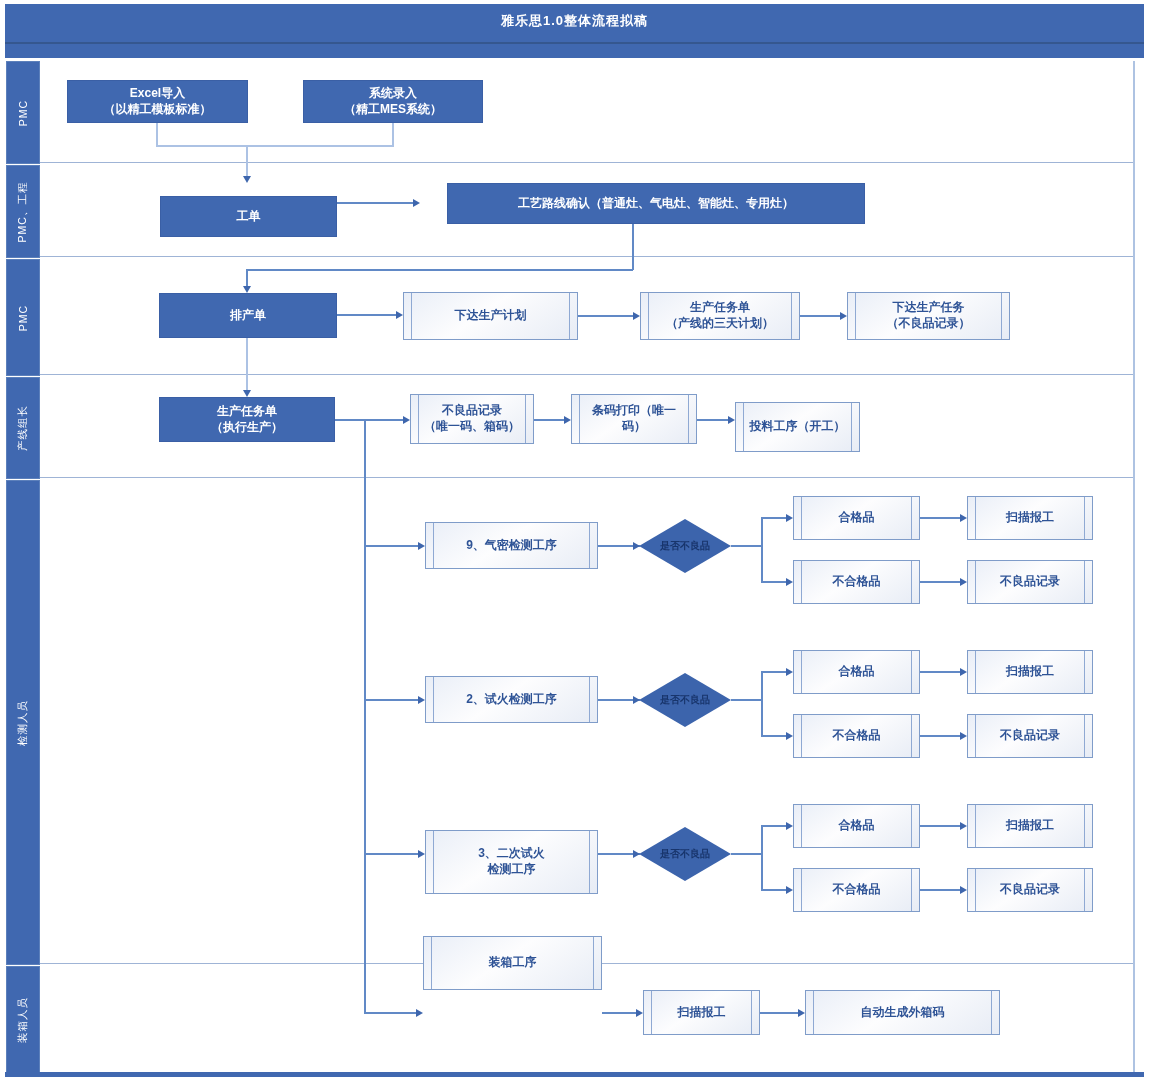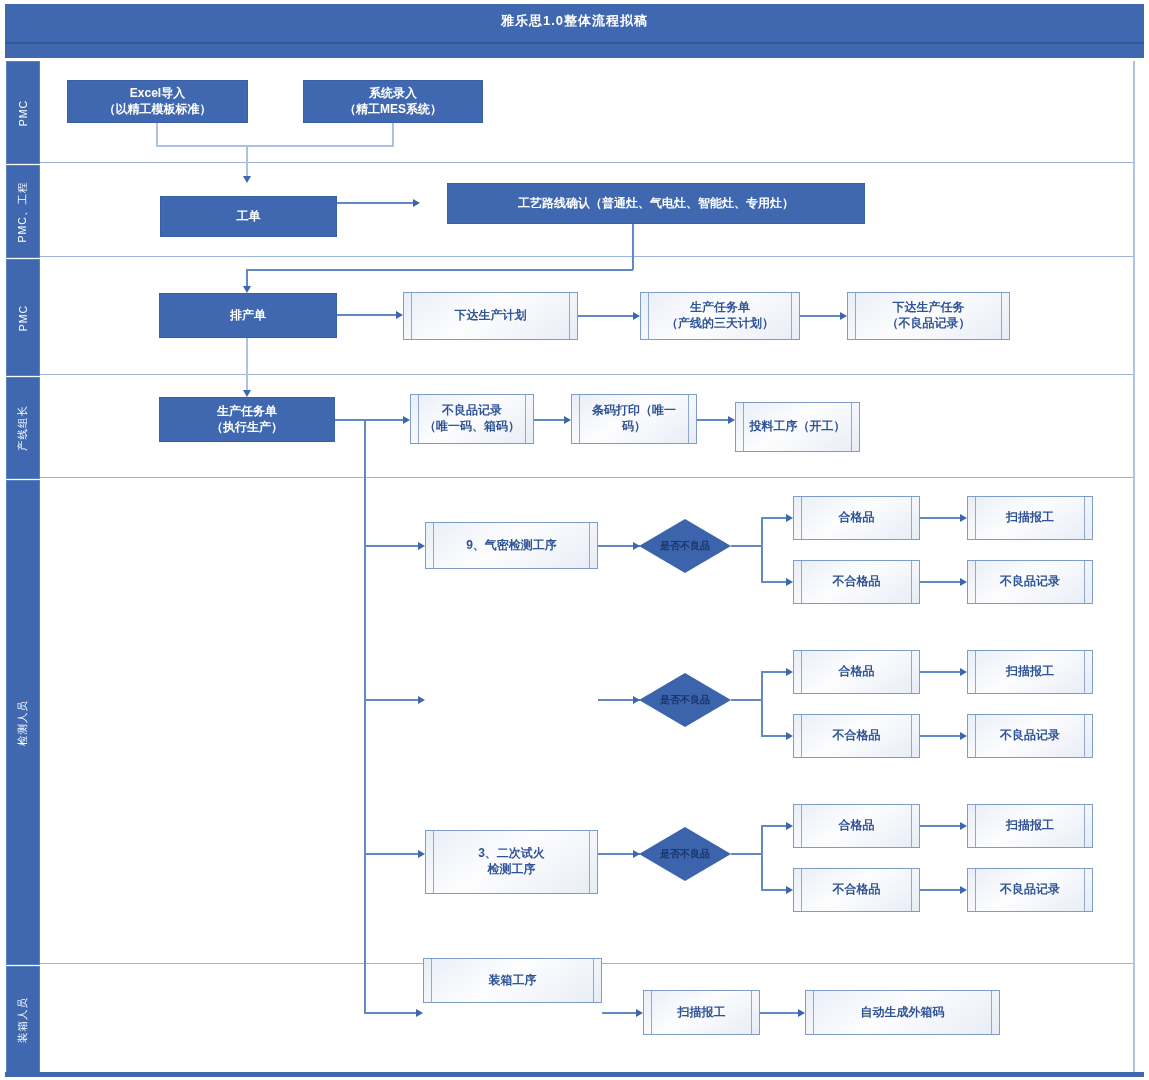--- a/index.html
+++ b/index.html
@@ -148,20 +148,21 @@
   <div class="hl" style="left:920px;top:517px;width:40px;"></div>
   <div class="ar" style="left:960px;top:514px;"></div>
   <div class="sub" style="left:967px;top:496px;width:126px;height:44px;">扫描报工</div>
   <div class="sub" style="left:793px;top:560px;width:127px;height:44px;">不合格品</div>
   <div class="hl" style="left:920px;top:581px;width:40px;"></div>
   <div class="ar" style="left:960px;top:578px;"></div>
   <div class="sub" style="left:967px;top:560px;width:126px;height:44px;">不良品记录</div>
 
   <div class="hl" style="left:364px;top:699px;width:54px;"></div>
   <div class="ar" style="left:418px;top:696px;"></div>
+  <div class="sub" style="left:425px;top:676px;width:173px;height:47px;">2、试火检测工序</div>
   <div class="hl" style="left:598px;top:699px;width:42px;"></div>
   <div class="ar" style="left:633px;top:696px;"></div>
   <div class="dmd" style="left:639px;top:673px;width:92px;height:54px;">是否不良品</div>
   <div class="hl" style="left:731px;top:699px;width:31px;"></div>
   <div class="vl" style="left:761px;top:672px;height:64px;"></div>
   <div class="hl" style="left:761px;top:671px;width:25px;"></div>
   <div class="ar" style="left:786px;top:668px;"></div>
   <div class="hl" style="left:761px;top:735px;width:25px;"></div>
   <div class="ar" style="left:786px;top:732px;"></div>
   <div class="sub" style="left:793px;top:650px;width:127px;height:44px;">合格品</div>
@@ -188,21 +189,21 @@
   <div class="ar" style="left:786px;top:886px;"></div>
   <div class="sub" style="left:793px;top:804px;width:127px;height:44px;">合格品</div>
   <div class="hl" style="left:920px;top:825px;width:40px;"></div>
   <div class="ar" style="left:960px;top:822px;"></div>
   <div class="sub" style="left:967px;top:804px;width:126px;height:44px;">扫描报工</div>
   <div class="sub" style="left:793px;top:868px;width:127px;height:44px;">不合格品</div>
   <div class="hl" style="left:920px;top:889px;width:40px;"></div>
   <div class="ar" style="left:960px;top:886px;"></div>
   <div class="sub" style="left:967px;top:868px;width:126px;height:44px;">不良品记录</div>
 
-  <div class="sub" style="left:423px;top:958px;width:179px;height:45px;">装箱工序</div>
+  <div class="sub" style="left:423px;top:936px;width:179px;height:54px;">装箱工序</div>
   <div class="hl" style="left:602px;top:1012px;width:34px;"></div>
   <div class="ar" style="left:636px;top:1009px;"></div>
   <div class="sub" style="left:643px;top:990px;width:117px;height:45px;">扫描报工</div>
   <div class="hl" style="left:760px;top:1012px;width:38px;"></div>
   <div class="ar" style="left:798px;top:1009px;"></div>
   <div class="sub" style="left:805px;top:990px;width:195px;height:45px;">自动生成外箱码</div>
 
 </div>
 
 </body></html>

